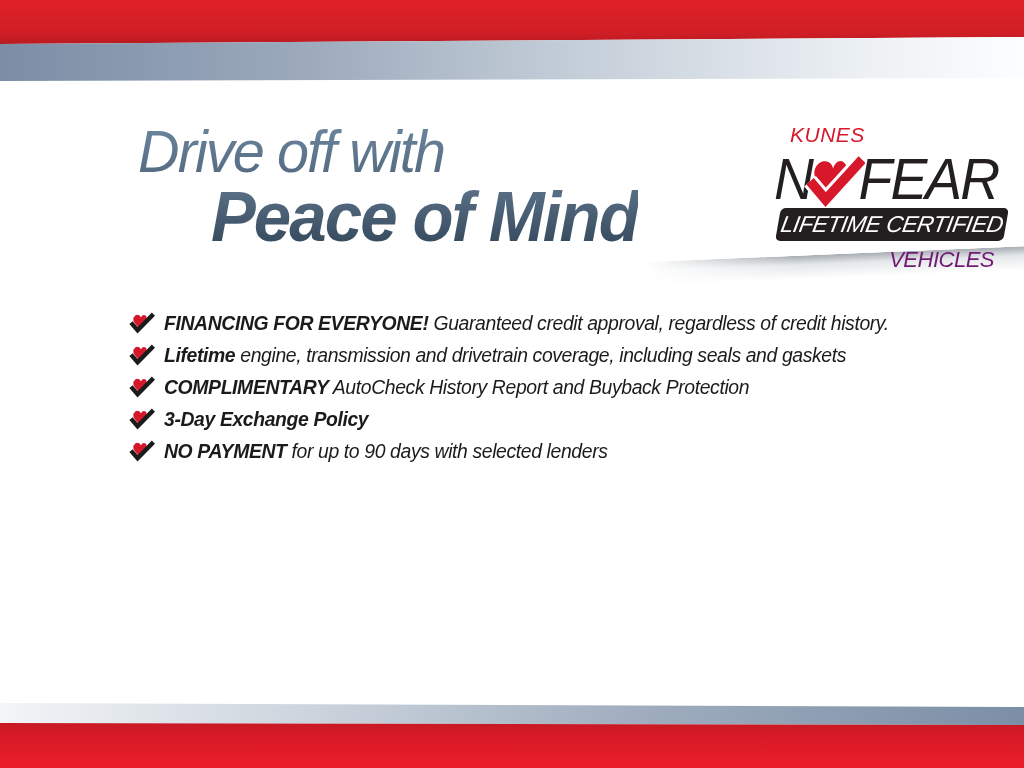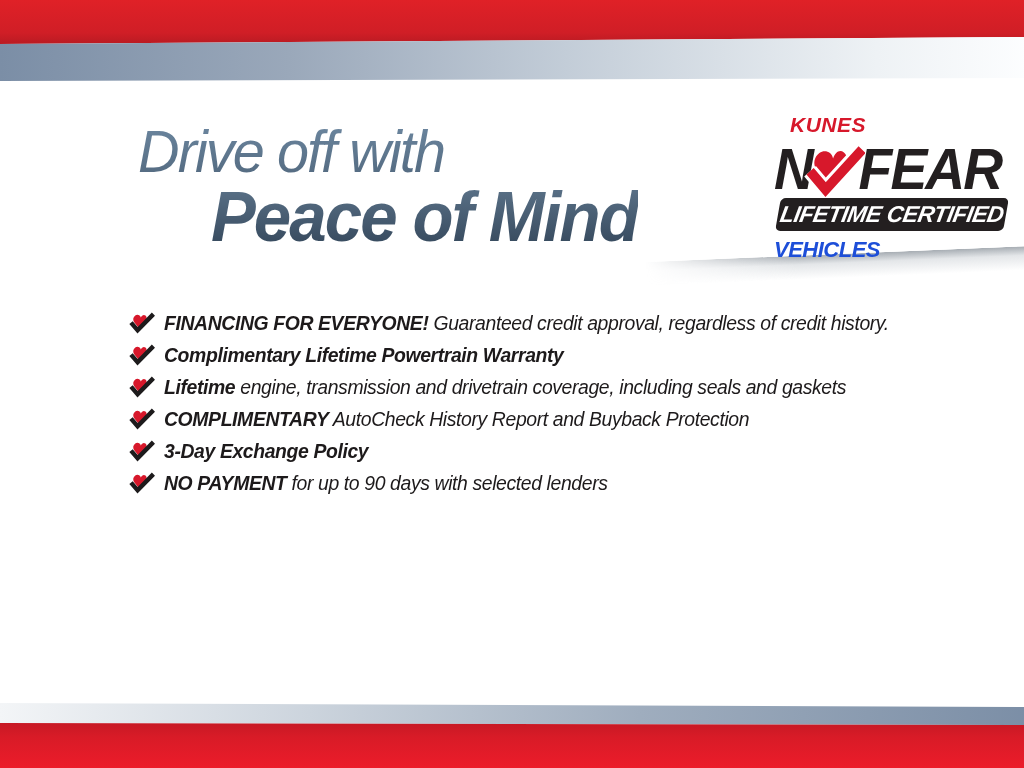--- a/index.html
+++ b/index.html
@@ -36,29 +36,29 @@
   .h1 { font-size:60px; font-weight:400; letter-spacing:-2px; line-height:64px; color:#5e7991; }
   .h2 { font-size:70px; font-weight:700; letter-spacing:-2px; line-height:66px; color:#3c5064; margin-left:76px; }
   @supports (-webkit-background-clip:text) {
     .h1 { background:linear-gradient(to bottom,#6d88a1 0%,#51677d 100%);
           -webkit-background-clip:text; -webkit-text-fill-color:transparent; }
     .h2 { background:linear-gradient(to bottom,#5c7389 0%,#34475b 100%);
           -webkit-background-clip:text; -webkit-text-fill-color:transparent; }
   }
 
   
-  .logo { position:absolute; left:774px; top:114px; width:242px; font-style:italic; font-weight:700; }
+  .logo { position:absolute; left:774px; top:124px; width:242px; font-style:italic; font-weight:400; }
   .kunes { color:#d7182b; font-size:21px; letter-spacing:.5px; margin-left:16px; line-height:22px; }
   .nofear { display:flex; align-items:flex-end; color:#231f20; font-size:57px; line-height:50px;
     letter-spacing:-2px; margin-top:2px; transform:scaleX(.97); transform-origin:left; }
   .nofear .hcwrap { width:64px; height:56px; margin:0 -7px 0 -9px; position:relative; top:6px; }
   .banner { margin-top:4px; background:#231f20; border-radius:5px; transform:skewX(-10deg);
     width:228px; height:33px; display:flex; align-items:center; justify-content:center; margin-left:4px; }
   .banner span { color:#ffffff; font-size:23px; white-space:nowrap; letter-spacing:-0.5px; }
-  .vehicles { color:#1d4ed8; font-size:22px; text-align:left; margin:6px 22px 0 0; letter-spacing:-0.5px; }
+  .vehicles { color:#701a75; font-size:22px; text-align:right; margin:6px 22px 0 0; letter-spacing:-0.5px; }
 
   
   .checklist { position:absolute; left:128px; top:312px; list-style:none; margin:0; padding:0;
     font-style:italic; color:#1d1a1b; }
   .checklist li { display:flex; align-items:flex-start; margin-bottom:10px;text-align:right; }
   .hc-icon { width:28px; height:22px; flex:0 0 28px; margin-right:8px; }
   .txt { font-size:20px; line-height:22px; white-space:nowrap; letter-spacing:-0.4px;
     transform:scaleX(.97); transform-origin:left center; }
   .b { font-weight:700; }
   .pipe { color:#9b9b9b; font-weight:700; padding:0 7px; }
@@ -133,26 +133,20 @@
     <li>
       <svg class="hc-icon" viewBox="0 0 32 26">
           <use href="#hc"></use>
         </svg>
       <div class="txt"><span class="b">FINANCING FOR EVERYONE!</span><span> Guaranteed credit approval, regardless of credit history.</span></div>
     </li>
     <li>
       <svg class="hc-icon" viewBox="0 0 32 26">
           <use href="#hc"></use>
         </svg>
-      <div class="txt"><span class="b">Complimentary Lifetime Powertrain Warranty</span><span></span></div>
-    </li>
-    <li>
-      <svg class="hc-icon" viewBox="0 0 32 26">
-          <use href="#hc"></use>
-        </svg>
       <div class="txt"><span class="b">Lifetime</span><span> engine, transmission and drivetrain coverage, including seals and gaskets</span></div>
     </li>
     <li>
       <svg class="hc-icon" viewBox="0 0 32 26">
           <use href="#hc"></use>
         </svg>
       <div class="txt"><span class="b">COMPLIMENTARY</span><span> AutoCheck History Report and Buyback Protection</span></div>
     </li>
     <li>
       <svg class="hc-icon" viewBox="0 0 32 26">

